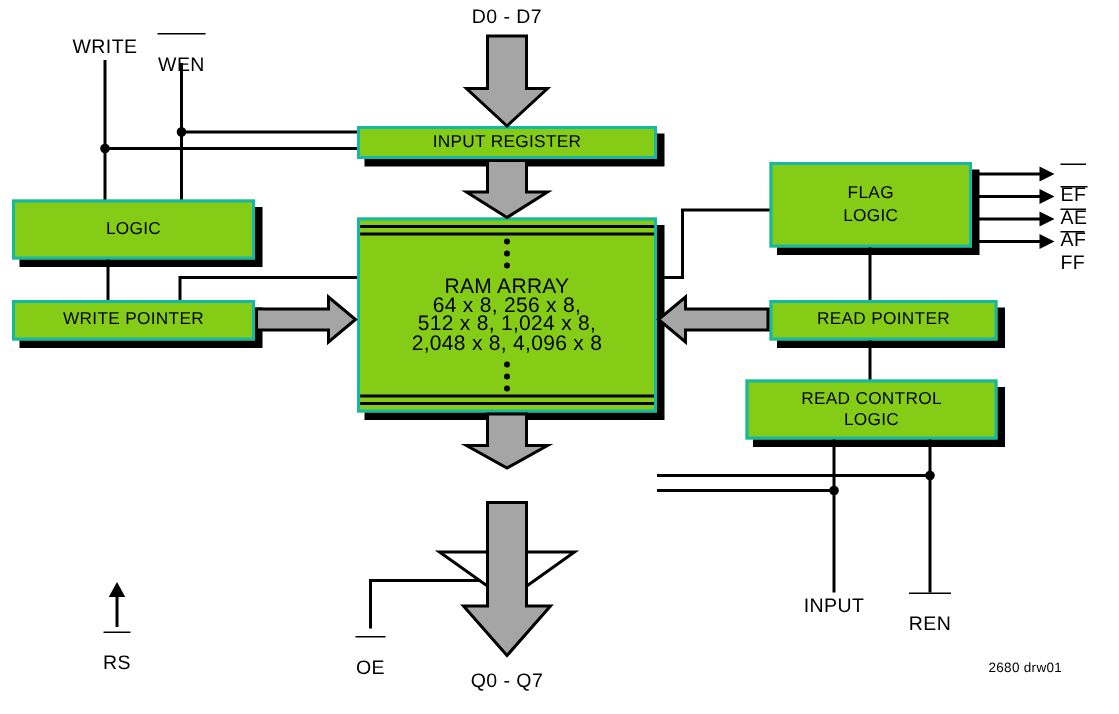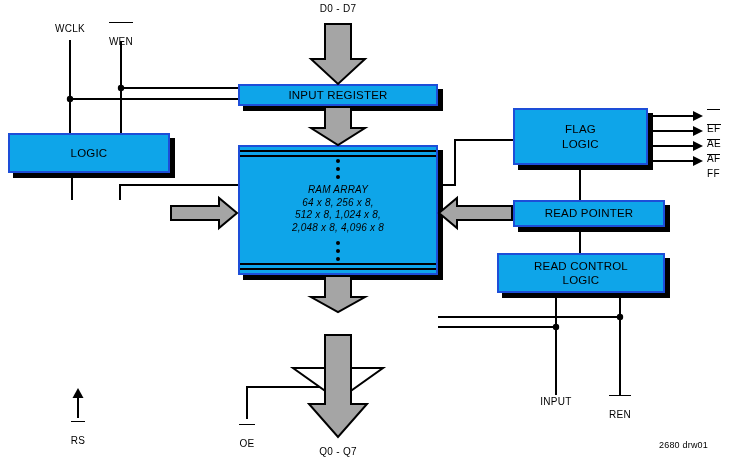--- a/index.html
+++ b/index.html
@@ -1,33 +1,33 @@
 <!DOCTYPE html>
 <html><head>
 <meta charset="utf-8">
 <style>
   * { margin:0; padding:0; box-sizing:border-box; }
   html,body { background:#fff; }
   body { font-family:"Liberation Sans","DejaVu Sans",sans-serif; color:#000; }
   .canvas { position:relative; width:746px; height:476px; background:#fff; overflow:hidden; }
   .canvas svg { position:absolute; left:0; top:0; z-index:2; pointer-events:none; }
   .box {
-    position:absolute; z-index:1; background:#0ea5e9; border:2px solid #1d4ed8;
+    position:absolute; z-index:1; background:#84cc16; border:2px solid #14b8a6;
     box-shadow:5px 5px 0 0 #000; display:flex; flex-direction:column;
     align-items:center; justify-content:center; text-align:center;
     font-size:11.5px; letter-spacing:.2px; line-height:1.25;
   }
   .ram { justify-content:flex-start; }
   .ram-line { position:absolute; left:0; right:0; height:2px; background:#000; }
   .vdots { display:flex; flex-direction:column; gap:4px; align-items:center; }
   .vdots i { width:4px; height:4px; background:#000; border-radius:50%; display:block; }
   .vdots-top { margin-top:12px; }
   .vdots-bot { margin-top:7px; }
-  .ram-text { font-size:10px; line-height:12.5px; margin-top:5px; letter-spacing:.2px;font-style:italic; }
-  .sig { position:absolute; z-index:3; font-size:10px; text-align:center; letter-spacing:.3px; }
+  .ram-text { font-size:14px; line-height:12.5px; margin-top:5px; letter-spacing:.2px; }
+  .sig { position:absolute; z-index:3; font-size:13px; text-align:center; letter-spacing:.3px; }
   .sig-l { text-align:left; }
   .ovl { display:inline-block; border-top:1.5px solid #000; line-height:1.1; padding-top:13px; }
   .footnote { position:absolute; z-index:3; font-size:9px; letter-spacing:.2px; }
 </style>
 </head>
 <body>
 
 <div class="canvas">
 
   <svg width="746" height="476" viewBox="0 0 746 476">
@@ -75,20 +75,23 @@
   </svg>
 
   <div class="box" style="left:238px;top:84px;width:200px;height:22px">
     <span>INPUT REGISTER</span>
   </div>
 
   <div class="box" style="left:8px;top:133px;width:162px;height:40px">
     <span>LOGIC</span>
   </div>
 
+  <div class="box" style="left:8px;top:200px;width:162px;height:27px">
+    <span>WRITE POINTER</span>
+  </div>
 
   <div class="box ram" style="left:238px;top:145px;width:200px;height:130px">
     <div class="ram-line" style="top:3px"></div>
     <div class="ram-line" style="top:8px"></div>
     <div class="ram-line" style="bottom:3px"></div>
     <div class="ram-line" style="bottom:8px"></div>
     <div class="vdots vdots-top">
         <i></i>
         <i></i>
         <i></i>
@@ -119,21 +122,21 @@
     <span>READ CONTROL</span>
     <span>LOGIC</span>
   </div>
 
 
 
   <div class="sig" style="left:283px;top:3px;width:110px">
     <span>D0 - D7</span>
   </div>
   <div class="sig" style="left:46px;top:23px;width:48px">
-    <span>WCLK</span>
+    <span>WRITE</span>
   </div>
   <div class="sig" style="left:97px;top:22px;width:48px">
     <span class="ovl">WEN</span>
   </div>
   <div class="sig sig-l" style="left:707px;top:109px;width:30px">
     <span class="ovl">EF</span>
   </div>
   <div class="sig sig-l" style="left:707px;top:124px;width:30px">
     <span class="ovl">AE</span>
   </div>

